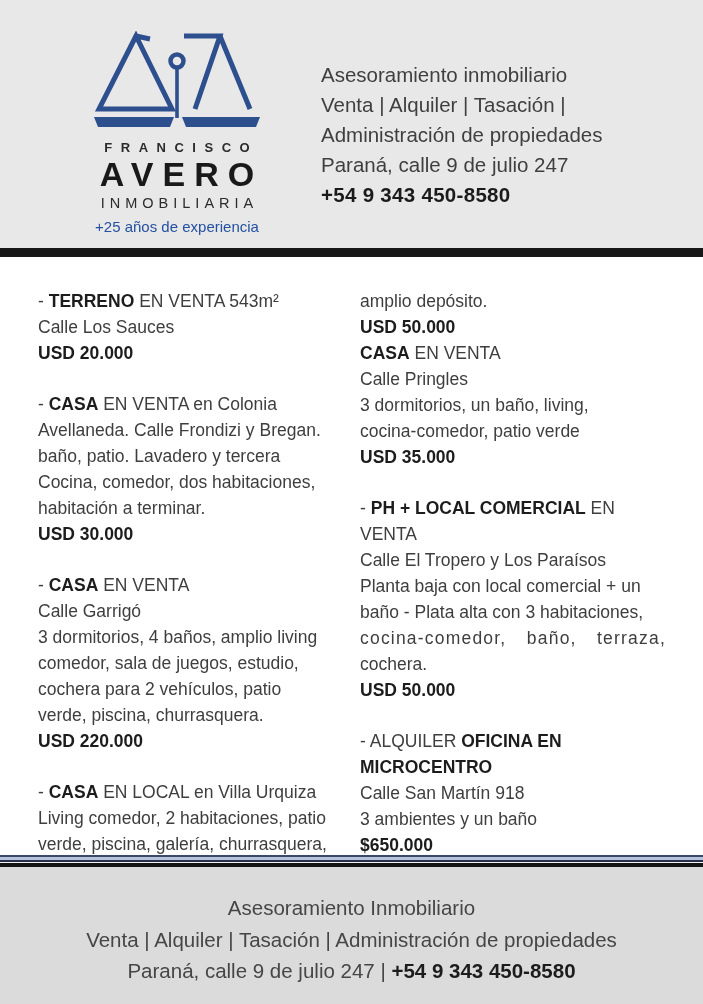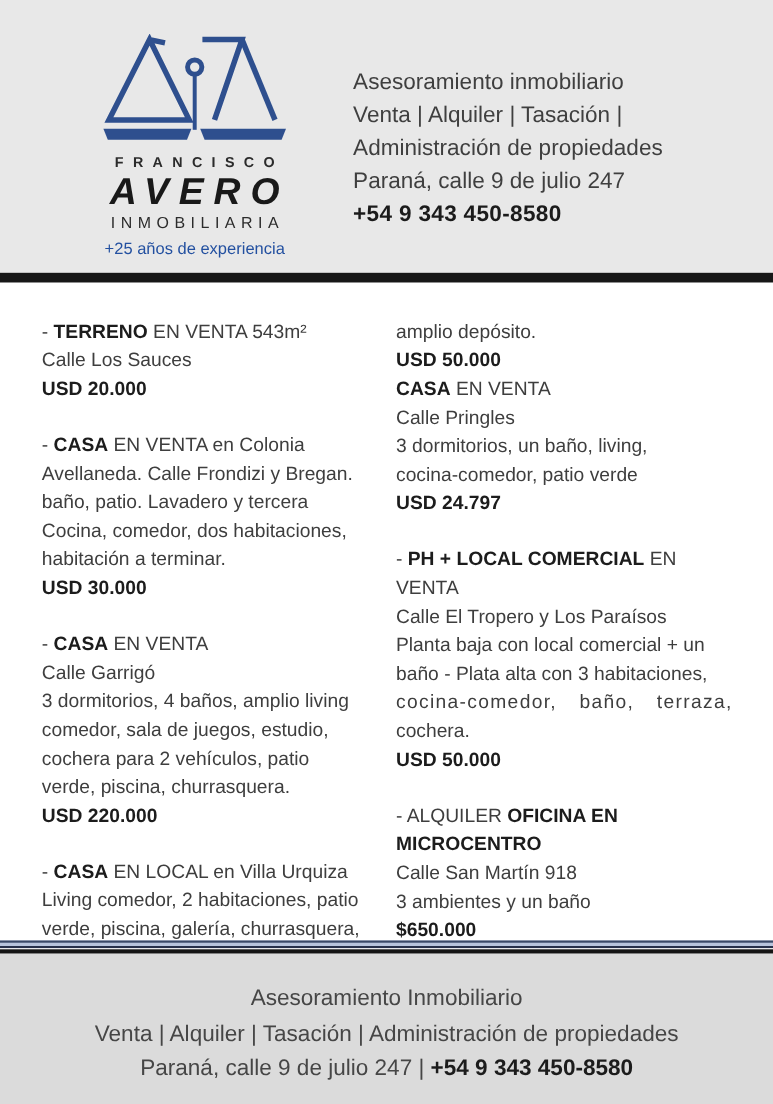--- a/index.html
+++ b/index.html
@@ -4,21 +4,21 @@
 <style>
   html,body{margin:0;padding:0;background:#ffffff;}
   body{width:703px;height:1004px;font-family:"Liberation Sans",sans-serif;-webkit-font-smoothing:antialiased;}
   .page{position:relative;width:703px;height:1004px;overflow:hidden;background:#ffffff;}
 
   
   .header{height:248px;background:#e8e8e8;display:flex;box-sizing:border-box;}
   .brand{width:178px;margin-left:88px;text-align:center;padding-top:31px;flex:none;}
   .logo-svg{display:block;margin:0 auto;}
   .brand-top{font-size:13px;font-weight:700;letter-spacing:8.5px;text-indent:8.5px;color:#2b2b2b;margin-top:9px;}
-  .brand-main{font-size:34px;font-weight:700;letter-spacing:9px;text-indent:9px;color:#191919;margin-top:1px;line-height:36px;font-style:italic;}
+  .brand-main{font-size:34px;font-weight:700;letter-spacing:9px;text-indent:9px;color:#191919;margin-top:1px;line-height:36px;}
   .brand-sub{font-size:14.5px;font-weight:500;letter-spacing:5px;text-indent:5px;color:#2b2b2b;margin-top:3px;}
   .brand-tagline{font-size:15px;font-weight:400;color:#2350a0;margin-top:7px;}
 
   .header-info{margin-left:55px;padding-top:60px;font-size:20.5px;line-height:30px;color:#3f3f3f;}
   .header-info .info-line.b{font-weight:700;color:#1b1b1b;letter-spacing:0.3px;}
 
   .top-bar{height:9px;background:#171717;}
 
   
   .listings{display:flex;box-sizing:border-box;height:598px;padding:31px 0 0 38px;background:#ffffff;}
@@ -103,21 +103,21 @@
         </div>
       </div>
     <div class="col" id="col-right">
         <div class="listing">
           <div class="line"><span>amplio depósito.</span></div>
           <div class="line"><span class="b">USD 50.000</span></div>
           <div class="line"><span class="b">CASA</span><span> EN VENTA</span></div>
           <div class="line"><span>Calle Pringles</span></div>
           <div class="line"><span>3 dormitorios, un baño, living,</span></div>
           <div class="line"><span>cocina-comedor, patio verde</span></div>
-          <div class="line"><span class="b">USD 24.797</span></div>
+          <div class="line"><span class="b">USD 35.000</span></div>
         </div>
         <div class="listing">
           <div class="line"><span>- </span><span class="b">PH + LOCAL COMERCIAL</span><span> EN</span></div>
           <div class="line"><span>VENTA</span></div>
           <div class="line"><span>Calle El Tropero y Los Paraísos</span></div>
           <div class="line"><span>Planta baja con local comercial + un</span></div>
           <div class="line"><span>baño - Plata alta con 3 habitaciones,</span></div>
           <div class="line justify"><span>cocina-comedor, baño, terraza,</span></div>
           <div class="line"><span>cochera.</span></div>
           <div class="line"><span class="b">USD 50.000</span></div>

